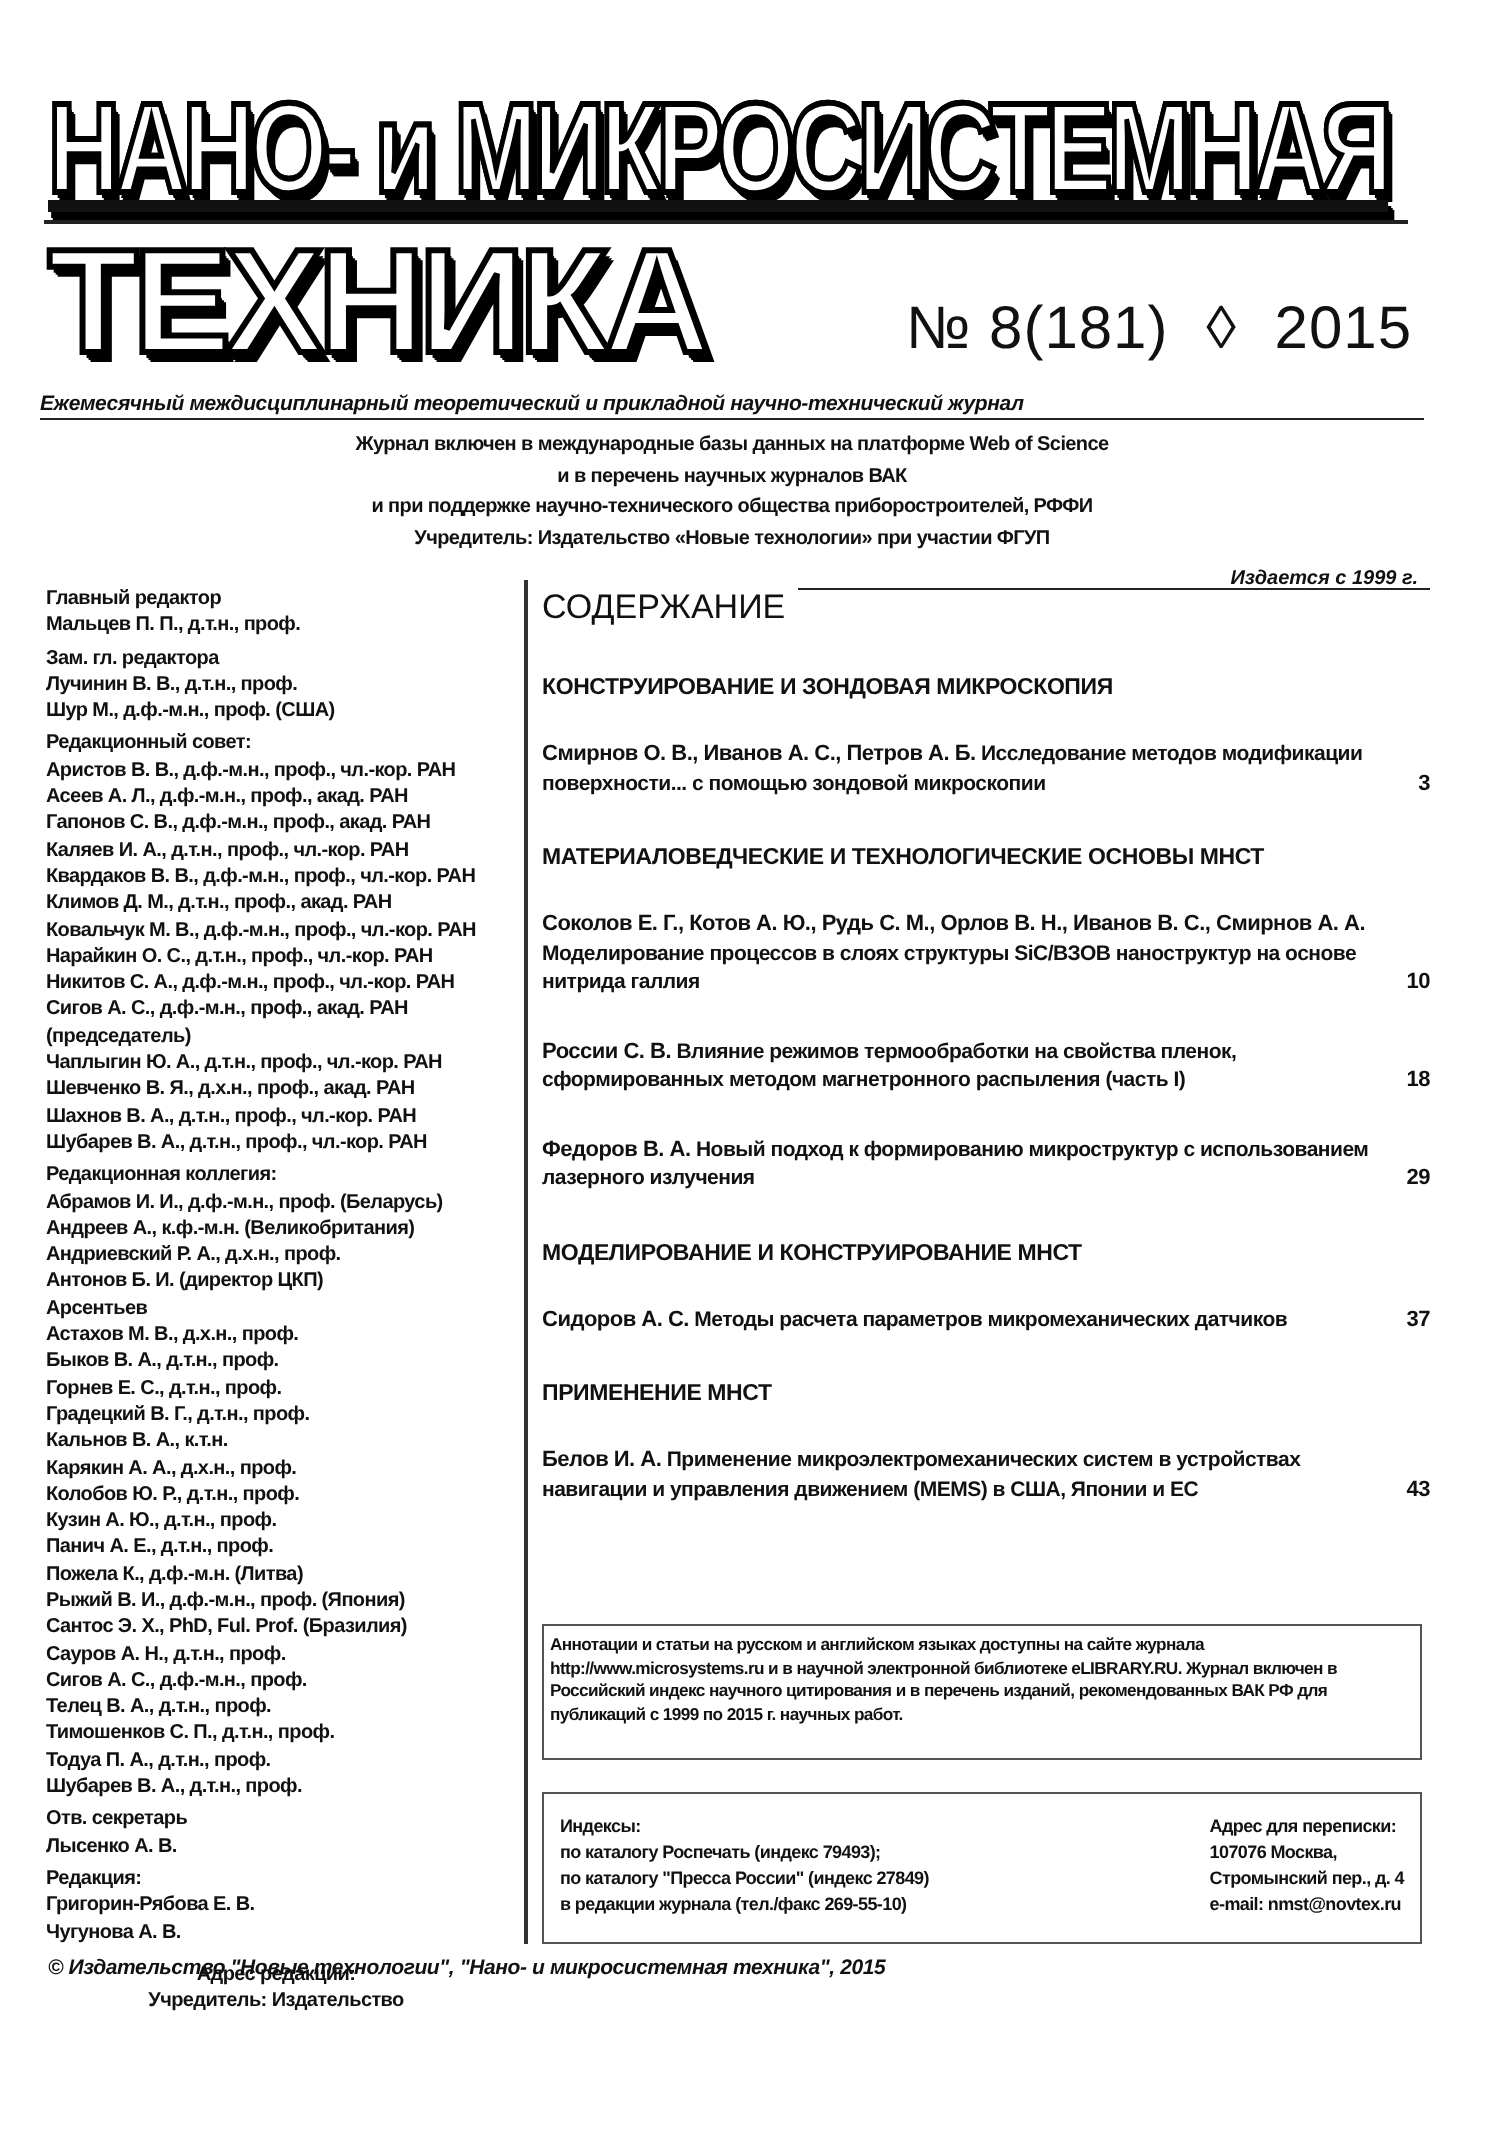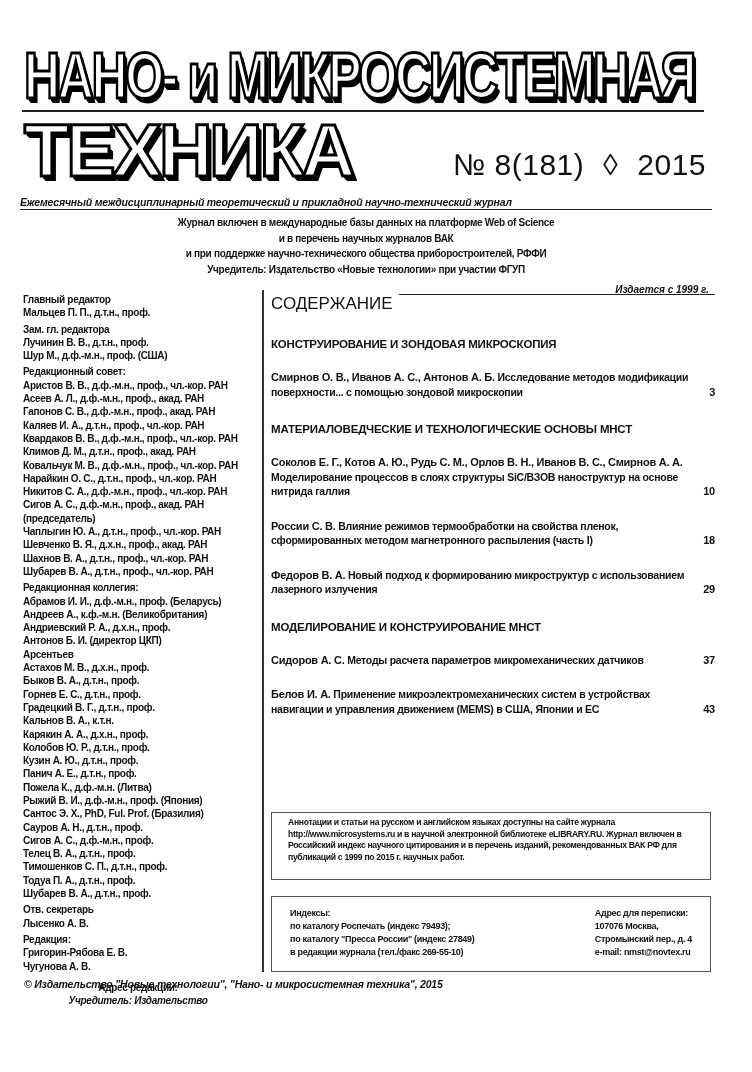--- a/index.html
+++ b/index.html
@@ -1,17 +1,17 @@
 <!DOCTYPE html>
 <html><head>
 <meta charset="utf-8">
 <style>
   html,body{margin:0;padding:0;background:#fff;}
   body{width:752px;height:1072px;position:relative;overflow:hidden;font-family:"Liberation Sans",sans-serif;color:#111;}
-  .mast1{position:absolute;left:24px;top:44px;width:684px;height:62px;display:flex;align-items:flex-start;}
+  .mast1{position:absolute;left:24px;top:44px;width:684px;height:62px;display:flex;align-items:flex-end;text-decoration:underline;}
   .mast-text{font-family:"Liberation Sans",sans-serif;font-weight:900;font-size:64px;letter-spacing:-3px;color:#fff;
     -webkit-text-stroke:3px #000;text-shadow:4px 5px 0 #000,3px 4px 0 #000,2px 3px 0 #000;transform:scaleX(0.78);transform-origin:left center;white-space:nowrap;line-height:1;}
   .mast-rule{position:absolute;left:22px;top:110px;width:682px;height:2px;background:#222;}
   .mast2{position:absolute;left:24px;top:114px;height:72px;}
   .mast2 .mast-text{font-size:74px;transform:scaleX(0.72);}
   .issue{position:absolute;left:453px;top:148px;font-size:30px;font-weight:400;letter-spacing:0.5px;white-space:nowrap;}
   .issue span{display:inline-block;}
   .subhead{position:absolute;left:20px;top:196px;width:692px;font-size:10.5px;font-weight:700;font-style:italic;text-align:left;white-space:nowrap;overflow:hidden;border-bottom:1.5px solid #222;padding-bottom:1px;letter-spacing:-0.2px;}
   .desc{position:absolute;left:20px;top:215px;width:692px;text-align:center;font-size:10px;font-weight:700;line-height:15.5px;letter-spacing:-0.3px;}
   .desc div{white-space:nowrap;overflow:hidden;}
@@ -22,22 +22,22 @@
   .divider{position:absolute;left:262px;top:290px;width:2px;height:682px;background:#333;}
   .toc{position:absolute;left:271px;top:284px;width:444px;}
   .toc-title{display:flex;align-items:flex-start;font-size:17px;font-weight:400;margin-top:10px;}
   .toc-title .t{white-space:nowrap;}
   .toc-title .rule{flex:1;border-bottom:1.5px solid #222;margin-left:6px;margin-bottom:3px;}
   .toc-pages{position:absolute;right:6px;top:0;font-size:10px;font-weight:700;font-style:italic;}
   .sec{font-weight:900;font-size:11.5px;margin-top:24px;letter-spacing:-0.2px;white-space:nowrap;}
   .art{margin-top:20px;font-size:10.5px;line-height:14.5px;font-weight:700;letter-spacing:-0.25px;position:relative;padding-right:18px;}
   .art .authors{font-weight:900;font-size:11px;}
   .art .pg{position:absolute;right:0;bottom:0;font-size:11px;}
-  .box1{position:absolute;left:271px;top:812px;width:440px;height:68px;border:1px solid #555;padding:4px 16px;box-sizing:border-box;font-size:8.6px;font-weight:700;line-height:11.5px;letter-spacing:-0.3px;overflow:hidden;}
-  .box2{position:absolute;left:271px;top:896px;width:440px;height:76px;border:1px solid #555;padding:10px 18px;box-sizing:border-box;font-size:9px;font-weight:700;line-height:13px;display:flex;justify-content:space-between;letter-spacing:-0.3px;}
+  .box1{position:absolute;left:271px;top:812px;width:440px;height:68px;border:1px solid #555;padding:4px 3px;box-sizing:border-box;font-size:8.6px;font-weight:700;line-height:11.5px;letter-spacing:-0.3px;overflow:hidden;}
+  .box2{position:absolute;left:271px;top:896px;width:440px;height:76px;border:1px solid #555;padding:10px 8px;box-sizing:border-box;font-size:9px;font-weight:700;line-height:13px;display:flex;justify-content:space-between;letter-spacing:-0.3px;}
   .box2 .col{white-space:nowrap;}
   .footer{position:absolute;left:24px;top:978px;font-size:10.5px;font-weight:700;font-style:italic;white-space:nowrap;letter-spacing:-0.2px;}
 </style>
 </head>
 <body>
 
 <div class="mast1">
   <span class="mast-text">НАНО- и МИКРОСИСТЕМНАЯ</span>
 </div>
 <div class="mast-rule"></div>
@@ -110,35 +110,35 @@
   <div class="ln">Шубарев В. А., д.т.н., проф.</div>
 
   <div class="h">Отв. секретарь</div>
   <div class="ln">Лысенко А. В.</div>
 
   <div class="h">Редакция:</div>
   <div class="ln">Григорин-Рябова Е. В.</div>
   <div class="ln">Чугунова А. В.</div>
 
   <div class="ln center" style="margin-top:8px;">Адрес редакции:</div>
-  <div class="ln center" style="font-style:italic;">Учредитель: Издательство</div>
+  <div class="ln center" style="">Учредитель: Издательство</div>
 </div>
 
 <div class="divider"></div>
 
 <div class="toc">
   <div class="toc-pages">Издается с 1999 г.</div>
   <div class="toc-title">
     <span class="t">СОДЕРЖАНИЕ</span>
     <span class="rule"></span>
   </div>
 
   <div class="sec">КОНСТРУИРОВАНИЕ И ЗОНДОВАЯ МИКРОСКОПИЯ</div>
   <div class="art">
-    <span class="authors">Смирнов О. В., Иванов А. С., Антонов А. Б.</span>
+    <span class="authors">Смирнов О. В., Иванов А. С., Петров А. Б.</span>
     <span>Исследование методов модификации поверхности... с помощью зондовой микроскопии</span>
     <span class="pg">3</span>
   </div>
 
   <div class="sec">МАТЕРИАЛОВЕДЧЕСКИЕ И ТЕХНОЛОГИЧЕСКИЕ ОСНОВЫ МНСТ</div>
   <div class="art">
     <span class="authors">Соколов Е. Г., Котов А. Ю., Рудь С. М., Орлов В. Н., Иванов В. С., Смирнов А. А.</span>
     <span>Моделирование процессов в слоях структуры SiC/ВЗОВ наноструктур на основе нитрида галлия</span>
     <span class="pg">10</span>
   </div>
@@ -153,20 +153,21 @@
     <span class="pg">29</span>
   </div>
 
   <div class="sec">МОДЕЛИРОВАНИЕ И КОНСТРУИРОВАНИЕ МНСТ</div>
   <div class="art">
     <span class="authors">Сидоров А. С.</span>
     <span>Методы расчета параметров микромеханических датчиков</span>
     <span class="pg">37</span>
   </div>
 
+  <div class="sec">ПРИМЕНЕНИЕ МНСТ</div>
   <div class="art">
     <span class="authors">Белов И. А.</span>
     <span>Применение микроэлектромеханических систем в устройствах навигации и управления движением (MEMS) в США, Японии и ЕС</span>
     <span class="pg">43</span>
   </div>
 </div>
 
 <div class="box1">Аннотации и статьи на русском и английском языках доступны на сайте журнала http://www.microsystems.ru и в научной электронной библиотеке eLIBRARY.RU. Журнал включен в Российский индекс научного цитирования и в перечень изданий, рекомендованных ВАК РФ для публикаций с 1999 по 2015 г. научных работ.</div>
 
 <div class="box2">

